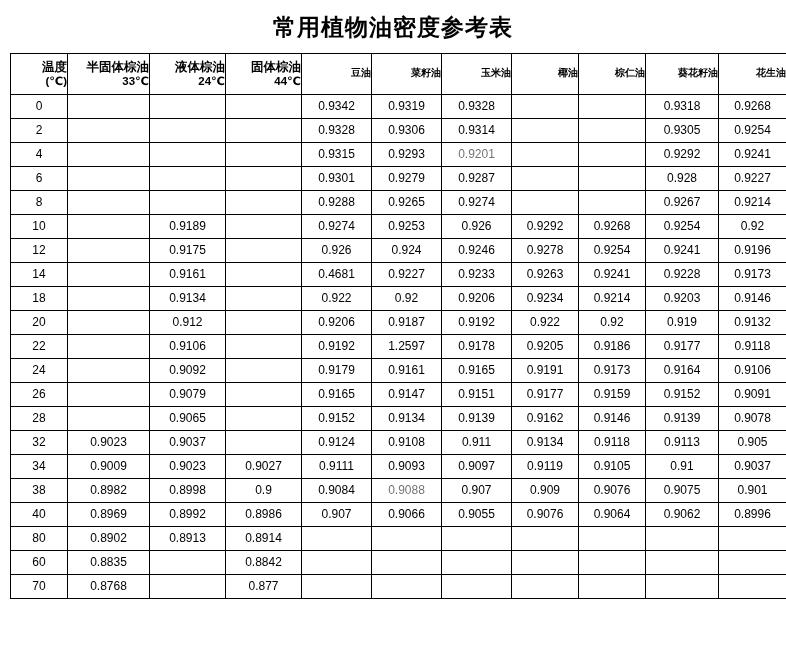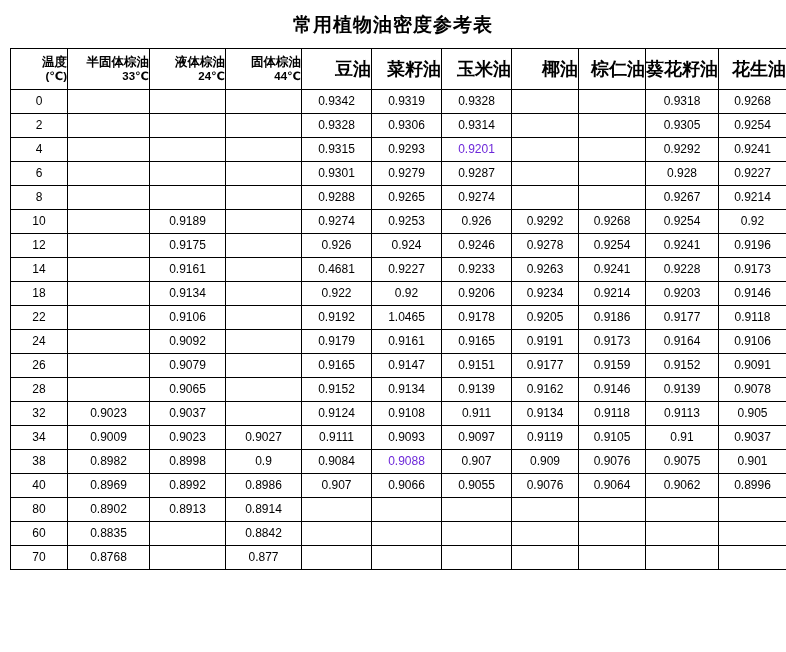--- a/index.html
+++ b/index.html
@@ -15,21 +15,21 @@
     overflow: hidden;
   }
   .page {
     position: relative;
     width: 786px;
     height: 652px;
     box-sizing: border-box;
   }
   .title {
     text-align: center;
-    font-size: 19px;
+    font-size: 23px;
     font-weight: 700;
     letter-spacing: 1px;
     padding-top: 12px;
     padding-bottom: 10px;
     font-family: "Liberation Serif", "DejaVu Serif", serif;
   }
   .table-wrap {
     padding: 0 10px;
     box-sizing: border-box;
   }
@@ -56,27 +56,28 @@
     font-size: 12.5px;
     font-family: "Liberation Sans", "DejaVu Sans", sans-serif;
     text-align: right;
   }
   table.density thead th .sub {
     display: block;
     font-weight: 700;
     font-size: 11.5px;
   }
   table.density thead th.wide-head {
-    font-size: 18px;
+    font-size: 10px;
+    font-family: Liberation Mono, monospace;
   }
   td.rowhead {
     font-size: 12px;
   }
   td.hl {
-    color: #6d28d9;
+    color: #737373;
   }
 </style>
 </head>
 <body>
 
 <div class="page">
 
   <div class="title">常用植物油密度参考表</div>
 
   <div class="table-wrap">
@@ -221,26 +222,39 @@
             <td></td>
             <td>0.922</td>
             <td>0.92</td>
             <td>0.9206</td>
             <td>0.9234</td>
             <td>0.9214</td>
             <td>0.9203</td>
             <td>0.9146</td>
           </tr>
           <tr>
+            <td class="rowhead">20</td>
+            <td></td>
+            <td>0.912</td>
+            <td></td>
+            <td>0.9206</td>
+            <td>0.9187</td>
+            <td>0.9192</td>
+            <td>0.922</td>
+            <td>0.92</td>
+            <td>0.919</td>
+            <td>0.9132</td>
+          </tr>
+          <tr>
             <td class="rowhead">22</td>
             <td></td>
             <td>0.9106</td>
             <td></td>
             <td>0.9192</td>
-            <td>1.0465</td>
+            <td>1.2597</td>
             <td>0.9178</td>
             <td>0.9205</td>
             <td>0.9186</td>
             <td>0.9177</td>
             <td>0.9118</td>
           </tr>
           <tr>
             <td class="rowhead">24</td>
             <td></td>
             <td>0.9092</td>

